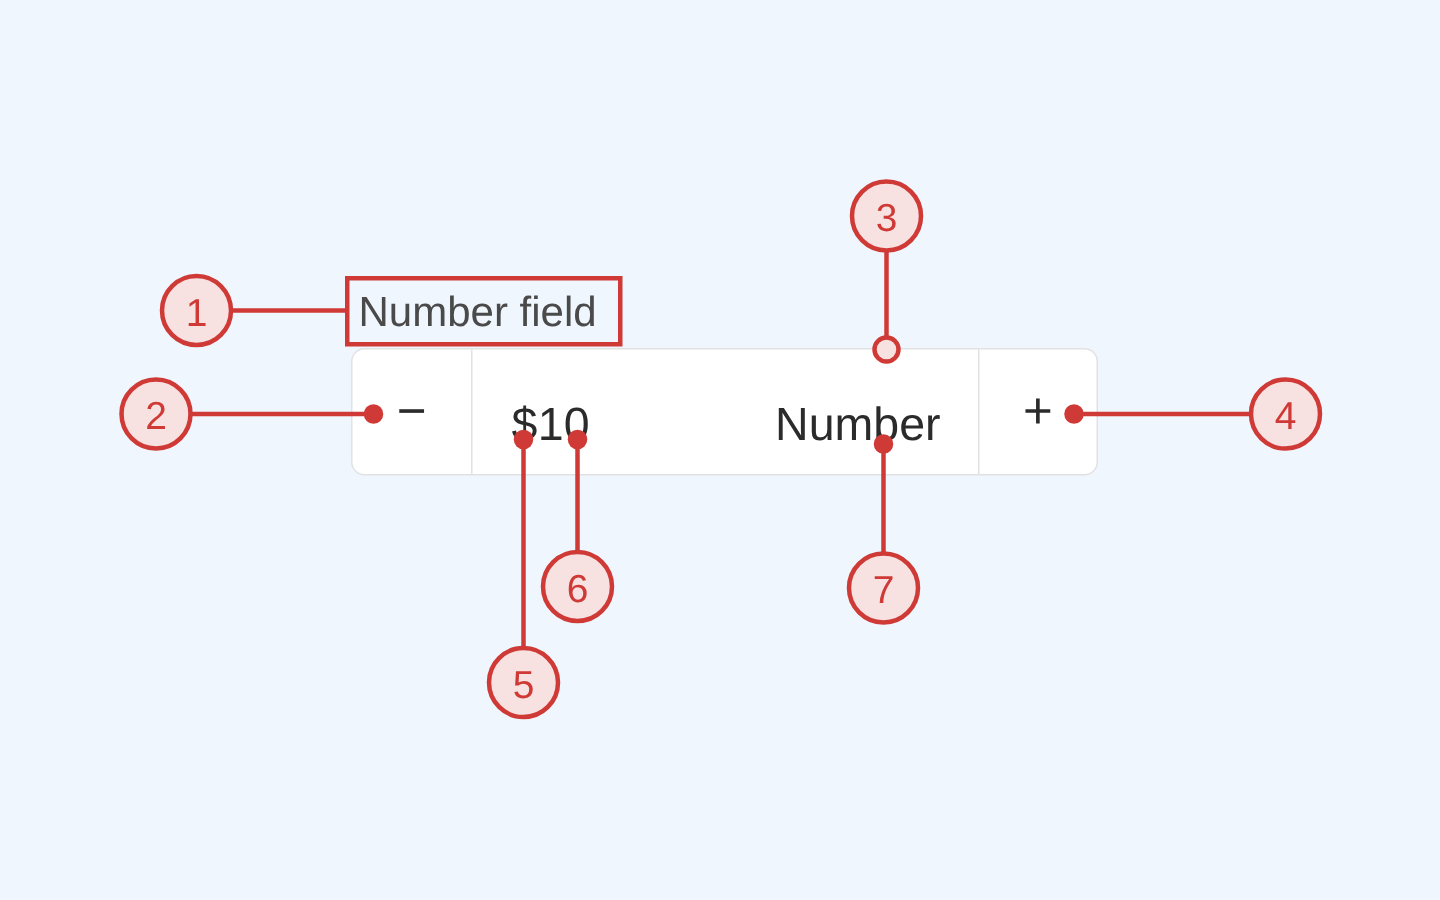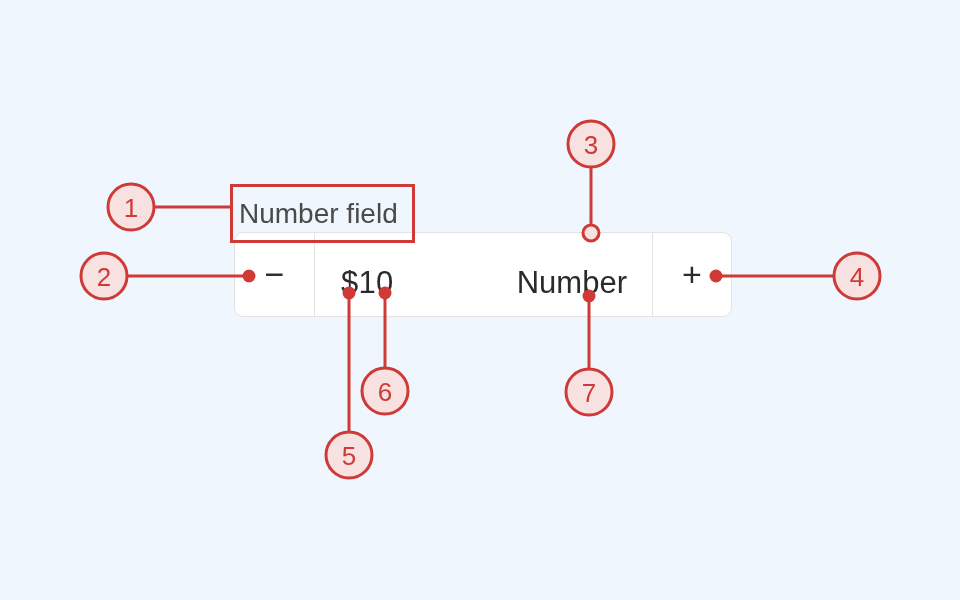--- a/index.html
+++ b/index.html
@@ -73,21 +73,21 @@
   #field-value {
     letter-spacing: .2px;
   }
 
   
   #field-label-box {
     position: absolute;
     left: 230px;
     top: 184px;
     width: 185px;
-    height: 59px;
+    height: 47px;
     box-sizing: border-box;
     border: 3px solid #cf3a36;
     display: flex;
     align-items: center;
     padding-left: 6px;
     z-index: 3;
     background: transparent;
   }
   #field-label {
     font-size: 28px;

